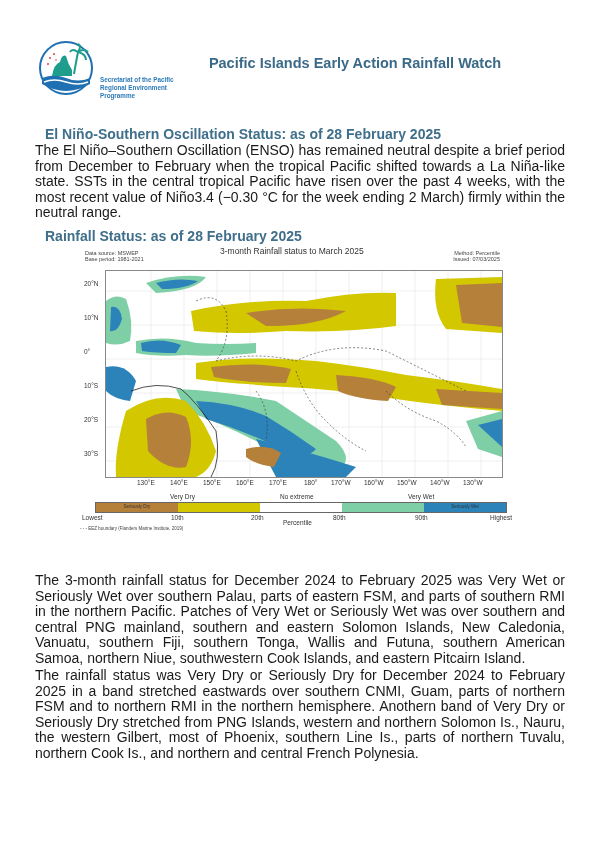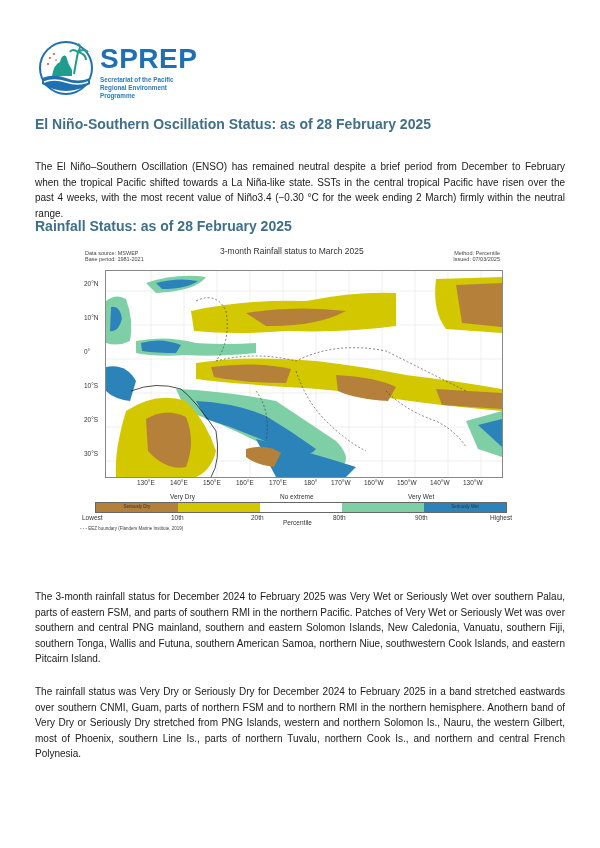--- a/index.html
+++ b/index.html
@@ -6,24 +6,24 @@
   body { width:600px; height:848px; position:relative; overflow:hidden;
          font-family:"Liberation Sans", sans-serif; color:#1a1a1a; }
   .logo { position:absolute; left:38px; top:40px; width:152px; height:56px; }
   .logo svg { position:absolute; left:0; top:0; }
   .logo-word { position:absolute; left:62px; top:4px; font-size:28px; font-weight:bold;
                color:#1f6fb3; letter-spacing:0.5px; line-height:30px; }
   .logo-sub { position:absolute; left:62px; top:36px; font-size:6.3px; font-weight:bold;
               color:#2a7ab8; line-height:8px; width:95px; }
   .title { position:absolute; left:205px; top:55px; width:300px; text-align:center;
            font-weight:bold; font-size:14.5px; color:#3a6a88; line-height:17px; }
-  h2 { position:absolute; left:35px; margin:0; font-size:14px; font-weight:bold;
+  h2 { position:absolute; left:35px; margin:10px; font-size:14px; font-weight:bold;
        color:#3f6f8a; }
-  .para { position:absolute; left:35px; width:530px; font-size:10px; line-height:15.6px;
-          text-align:justify; color:#1a1a1a;margin-top:16px; }
+  .para { position:absolute; left:35px; width:530px; font-size:14px; line-height:15.6px;
+          text-align:justify; color:#1a1a1a; }
   .chart { position:absolute; left:80px; top:240px; width:440px; height:292px; }
   .chart .note { position:absolute; font-size:5.5px; color:#444; line-height:6.5px; }
   .chart .ctitle { position:absolute; left:140px; top:6px; font-size:8.5px; color:#333; }
   .map { position:absolute; left:25px; top:30px; width:396px; height:206px; border:1px solid #888;
          background:#fff; overflow:hidden; }
   .lat { position:absolute; font-size:6.5px; color:#333; left:4px; }
   .lon { position:absolute; font-size:6.5px; color:#333; top:239px; }
   .legend-bar { position:absolute; left:15px; top:262px; width:410px; height:9px;
                 border:1px solid #666; display:flex; }
   .legend-bar div { height:100%; position:relative; }
@@ -39,25 +39,25 @@
     <path d="M4 38 Q16 33 28 38 T52 38 L52 44 Q28 58 4 44 Z" fill="#1f6fb3"></path>
     <path d="M6 42 Q16 38 28 42 T50 42" stroke="#fff" stroke-width="1.5" fill="none"></path>
     <path d="M14 36 Q16 24 22 22 Q24 14 28 16 Q30 24 34 30 L34 36 Z" fill="#1e9d8c"></path>
     <path d="M36 34 Q38 22 40 12" stroke="#1e9d8c" stroke-width="2" fill="none"></path>
     <path d="M40 12 Q46 8 50 12 M40 12 Q44 6 40 4 M40 12 Q34 8 32 12 M40 12 Q48 14 48 20" stroke="#1e9d8c" stroke-width="2" fill="none"></path>
     <circle cx="12" cy="18" r="1" fill="#e04040"></circle>
     <circle cx="16" cy="14" r="1" fill="#e04040"></circle>
     <circle cx="10" cy="24" r="1" fill="#e04040"></circle>
     <circle cx="18" cy="20" r="0.8" fill="#e04040"></circle>
   </svg>
-  <div class="logo-word">SPREP</div>
   <div class="logo-sub">Secretariat of the Pacific Regional Environment Programme</div>
 </div>
 
 <div class="title">
+  <div>Pacific Islands Early Action Rainfall Watch</div>
 </div>
 
 <h2 style="top:116px">El Niño-Southern Oscillation Status: as of 28 February 2025</h2>
 <div class="para" style="top:143px">The El Niño–Southern Oscillation (ENSO) has remained neutral despite a brief period from December to February when the tropical Pacific shifted towards a La Niña-like state. SSTs in the central tropical Pacific have risen over the past 4 weeks, with the most recent value of Niño3.4 (−0.30 °C for the week ending 2 March) firmly within the neutral range.</div>
 
 <h2 style="top:218px">Rainfall Status: as of 28 February 2025</h2>
 
 <div class="chart">
   <div class="note" style="left:5px;top:10px">Data source: MSWEP</div>
   <div class="note" style="left:5px;top:16px">Base period: 1981-2021</div>

